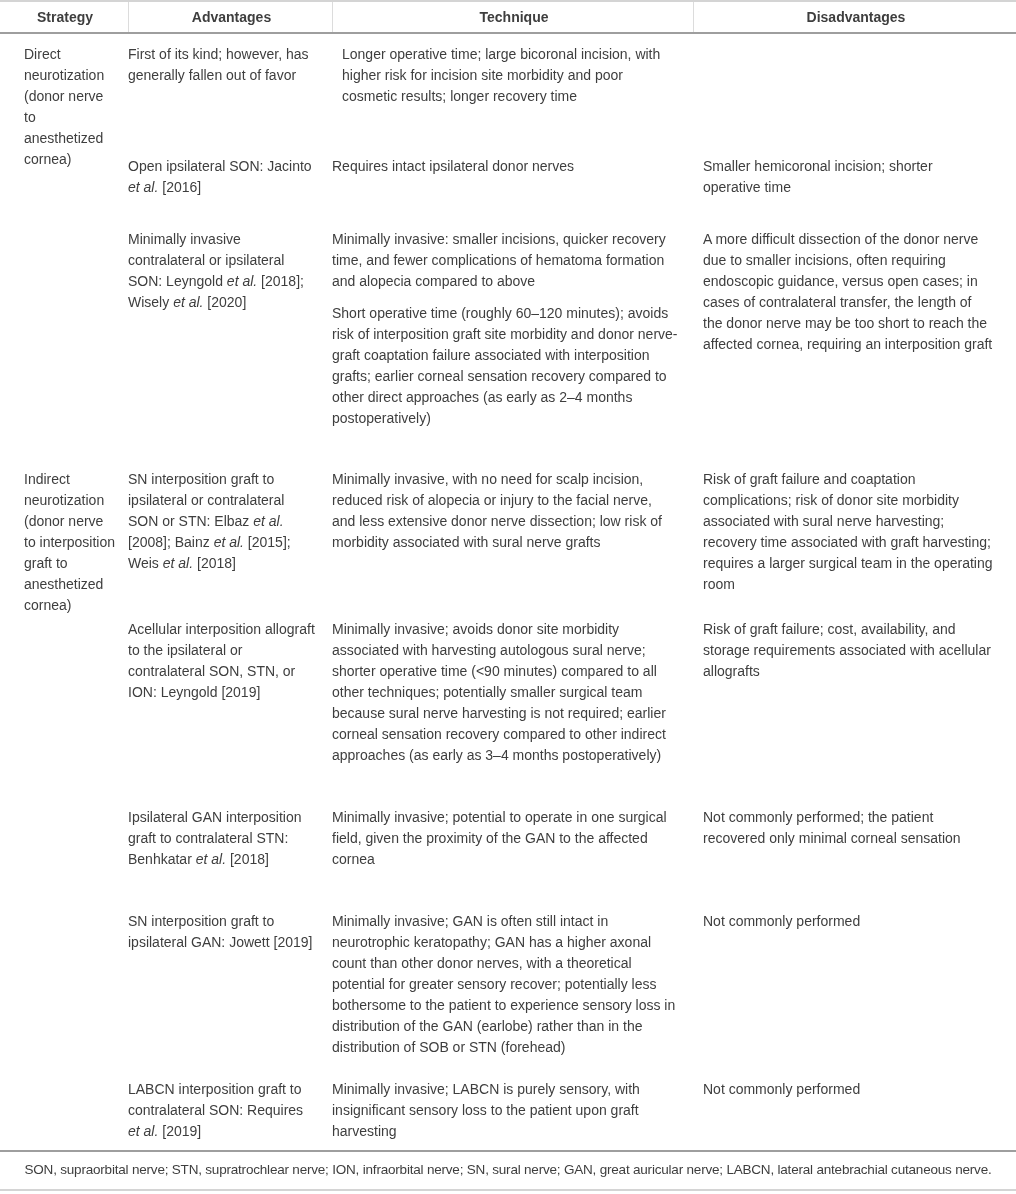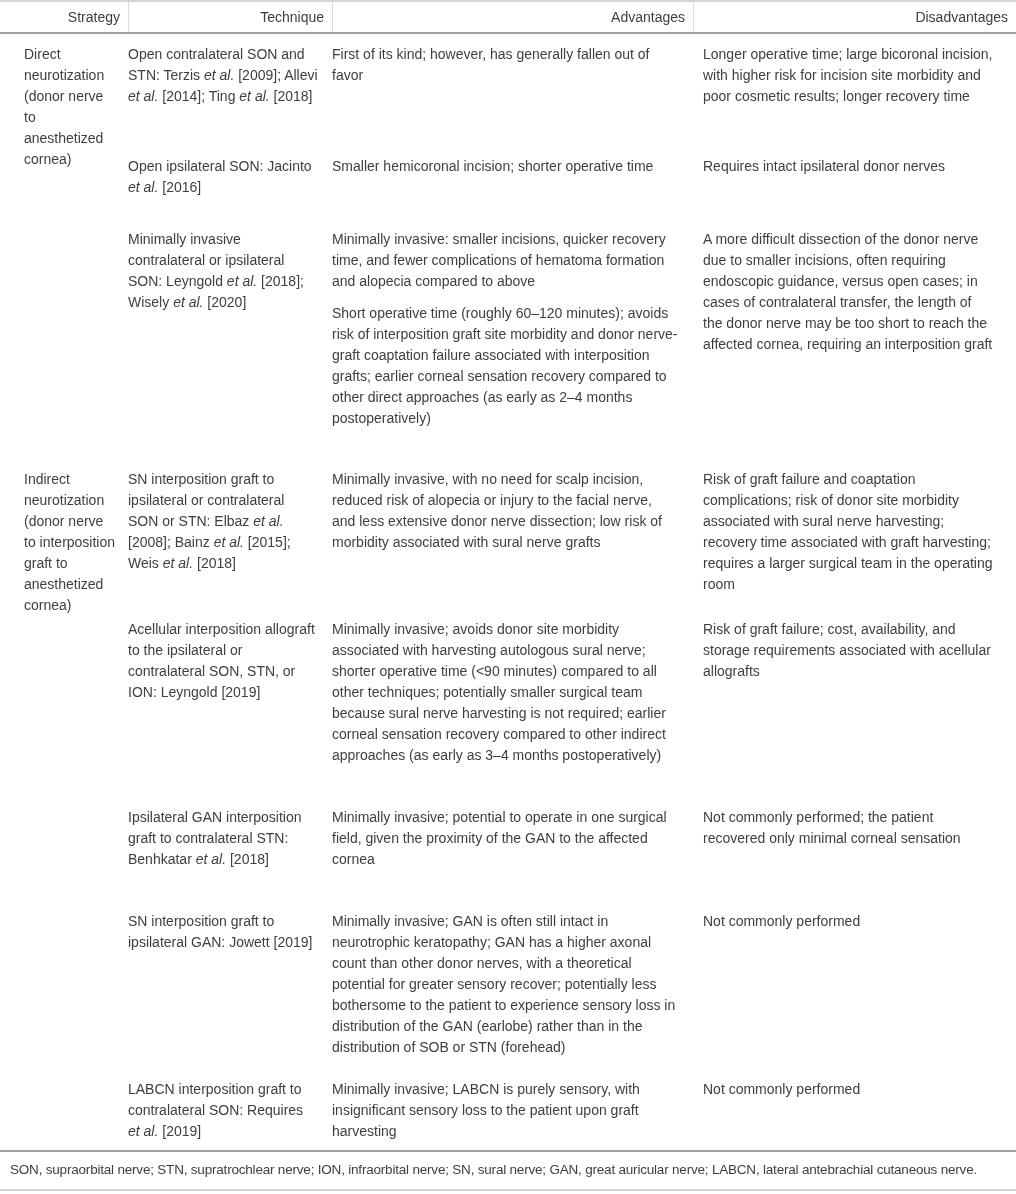--- a/index.html
+++ b/index.html
@@ -16,22 +16,22 @@
   .thead {
     display: grid;
     grid-template-columns: 128px 204px 361px 1fr;
     border-top: 2px solid #d4d4d4;
     border-bottom: 2px solid #9e9e9e;
   }
   .th {
     font-size: 14px;
     line-height: 20px;
     padding: 5px 8px 5px 10px;
-    font-weight: normal;
-    text-align: right;
+    font-weight: bold;
+    text-align: center;
   }
   .th + .th { border-left: 1px solid #dcdcdc; }
 
   
   .tbody { padding-top: 10px; }
   .group {
     display: grid;
     grid-template-columns: 128px 1fr;
   }
   .strategy {
@@ -64,55 +64,55 @@
   .group-indirect .subrow:nth-child(5) { min-height: 54px; padding-bottom: 0; }
   .group-indirect .subrow:nth-child(5) { margin-bottom: 8px; }
 
   
   .bottom-rule { border-top: 2px solid #9e9e9e; }
   .footnote {
     font-size: 13.5px;
     line-height: 22px;
     padding: 7px 10px 8px 10px;
     letter-spacing: -0.2px;
+    text-align: center;
   }
   .final-rule { border-top: 2px solid #d4d4d4; }
 </style>
 </head>
 <body>
 
 <div class="tbl">
 
   <div class="thead">
     <div class="th">Strategy</div>
+    <div class="th">Advantages</div>
     <div class="th">Technique</div>
-    <div class="th">Advantages</div>
     <div class="th">Disadvantages</div>
   </div>
 
   <div class="tbody">
 
     <div class="group group-direct">
       <div class="strategy">Direct neurotization (donor nerve to anesthetized cornea)</div>
       <div class="subrows">
 
         <div class="subrow">
-          <div class="cell"><span>Open contralateral SON and STN: Terzis </span><span style="font-style: italic;">et al.</span><span> [2009]; Allevi </span><span style="font-style: italic;">et al.</span><span> [2014]; Ting </span><span style="font-style: italic;">et al.</span><span> [2018]</span></div>
           <div class="cell">
               <p>First of its kind; however, has generally fallen out of favor</p>
             </div>
           <div class="cell">Longer operative time; large bicoronal incision, with higher risk for incision site morbidity and poor cosmetic results; longer recovery time</div>
         </div>
 
         <div class="subrow">
           <div class="cell"><span>Open ipsilateral SON: Jacinto </span><span style="font-style: italic;">et al.</span><span> [2016]</span></div>
+          <div class="cell">Requires intact ipsilateral donor nerves</div>
           <div class="cell">
               <p>Smaller hemicoronal incision; shorter operative time</p>
             </div>
-          <div class="cell">Requires intact ipsilateral donor nerves</div>
         </div>
 
         <div class="subrow">
           <div class="cell"><span>Minimally invasive contralateral or ipsilateral SON: Leyngold </span><span style="font-style: italic;">et al.</span><span> [2018]; Wisely </span><span style="font-style: italic;">et al.</span><span> [2020]</span></div>
           <div class="cell">
               <p>Minimally invasive: smaller incisions, quicker recovery time, and fewer complications of hematoma formation and alopecia compared to above</p>
               <p>Short operative time (roughly 60–120 minutes); avoids risk of interposition graft site morbidity and donor nerve-graft coaptation failure associated with interposition grafts; earlier corneal sensation recovery compared to other direct approaches (as early as 2–4 months postoperatively)</p>
             </div>
           <div class="cell">A more difficult dissection of the donor nerve due to smaller incisions, often requiring endoscopic guidance, versus open cases; in cases of contralateral transfer, the length of the donor nerve may be too short to reach the affected cornea, requiring an interposition graft</div>
         </div>

